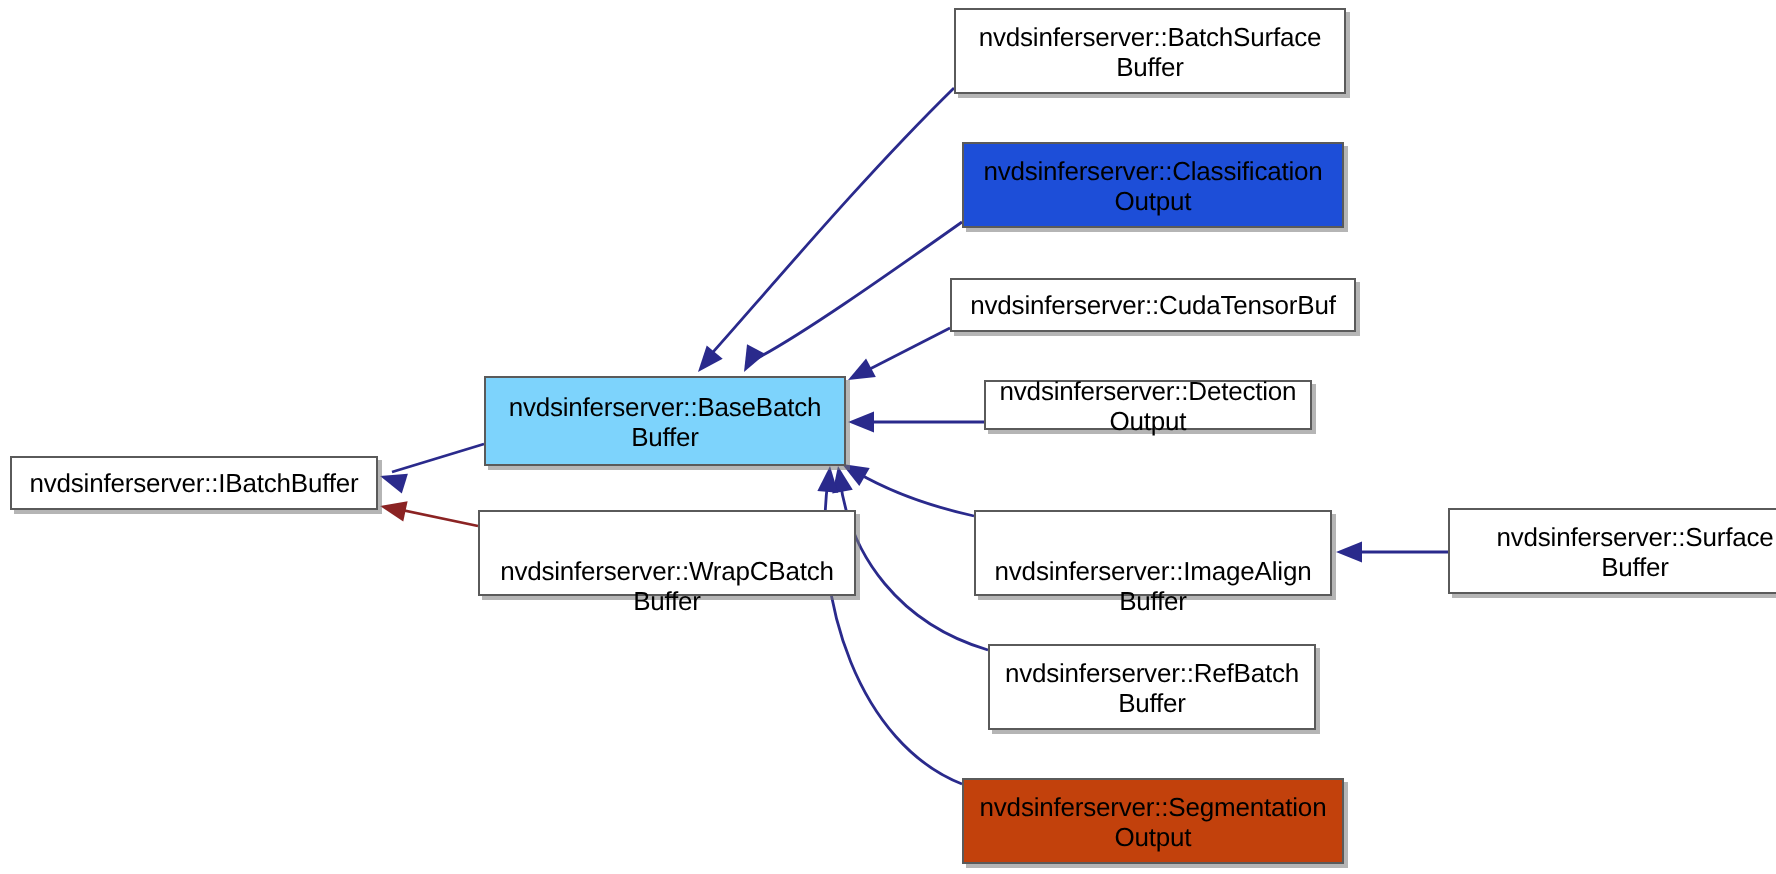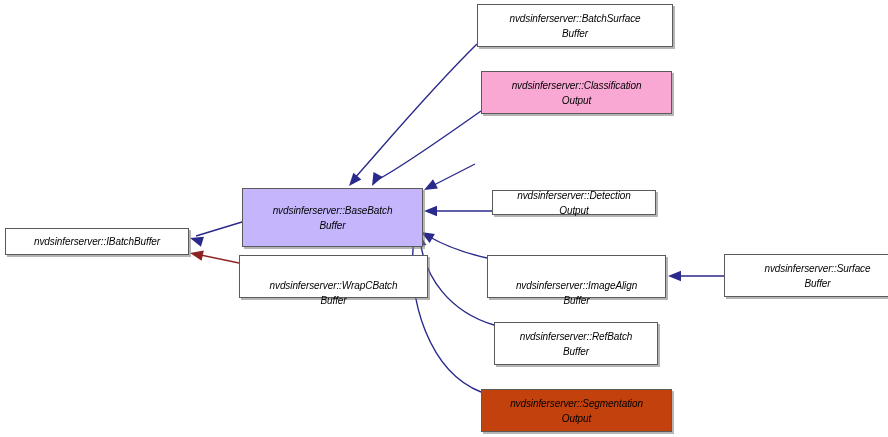--- a/index.html
+++ b/index.html
@@ -30,27 +30,26 @@
     border: 1px solid #5a5a5a;
     box-shadow: 2px 2px 0 0 rgba(120,120,120,0.55);
     display: flex;
     align-items: center;
     justify-content: center;
     text-align: center;
     cursor: pointer;
     z-index: 2;
   }
   .node-label {
-    font-size: 10px;
+    font-size: 13px;
     line-height: 15px;
     color: #000000;
     letter-spacing: -0.1px;
     padding: 0 4px;
     white-space: pre-line;
-    font-style: italic;
   }
 </style>
 </head>
 <body>
 
 <div id="diagram-root" style="width: 888px; height: 437px; background: rgb(255, 255, 255);">
   <svg id="edge-layer" viewBox="0 0 888 437" width="888" height="437" xmlns="http://www.w3.org/2000/svg">
       <g>
         <path d="M 242,222 L 196,236" fill="none" stroke="#2a2a8c" stroke-width="1.4"></path>
         <polygon points="0,0 13,-5.2 13,5.2" fill="#2a2a8c" transform="translate(190,238) rotate(17)"></polygon>
@@ -88,35 +87,38 @@
         <polygon points="0,0 13,-5.2 13,5.2" fill="#2a2a8c" transform="translate(415,233) rotate(95)"></polygon>
       </g>
       <g>
         <path d="M 724,276 L 676,276" fill="none" stroke="#2a2a8c" stroke-width="1.4"></path>
         <polygon points="0,0 13,-5.2 13,5.2" fill="#2a2a8c" transform="translate(668,276) rotate(0)"></polygon>
       </g>
     </svg>
 <div class="node" style="left: 5px; top: 228px; width: 184px; height: 27px; border-color: rgb(90, 90, 90); background: rgb(255, 255, 255);">
       <span class="node-label" style="color: #000000;">nvdsinferserver::IBatchBuffer</span>
     </div>
-    <div class="node" style="left: 242px; top: 188px; width: 181px; height: 59px; border-color: rgb(90, 90, 90); background: #c4b5fd;">
+    <div class="node" style="left: 242px; top: 188px; width: 181px; height: 45px; border-color: rgb(90, 90, 90); background: #7dd3fc;">
       <span class="node-label" style="color: rgb(0, 0, 0);">nvdsinferserver::BaseBatch
 Buffer</span>
     </div>
     <div class="node" style="left: 239px; top: 255px; width: 189px; height: 43px; border-color: rgb(90, 90, 90); background: rgb(255, 255, 255);">
       <span class="node-label" style="color: rgb(0, 0, 0); margin-top: 32px;">nvdsinferserver::WrapCBatch
 Buffer</span>
     </div>
     <div class="node" style="left: 477px; top: 4px; width: 196px; height: 43px; border-color: rgb(90, 90, 90); background: rgb(255, 255, 255);">
       <span class="node-label" style="color: rgb(0, 0, 0);">nvdsinferserver::BatchSurface
 Buffer</span>
     </div>
-    <div class="node" style="left: 481px; top: 71px; width: 191px; height: 43px; border-color: rgb(90, 90, 90); background: #f9a8d4;">
+    <div class="node" style="left: 481px; top: 71px; width: 191px; height: 43px; border-color: rgb(90, 90, 90); background: #1d4ed8;">
       <span class="node-label" style="color: rgb(0, 0, 0);">nvdsinferserver::Classification
 Output</span>
+    </div>
+    <div class="node" style="left: 475px; top: 139px; width: 203px; height: 27px; border-color: rgb(90, 90, 90); background: rgb(255, 255, 255);">
+      <span class="node-label" style="color: rgb(0, 0, 0);">nvdsinferserver::CudaTensorBuf</span>
     </div>
     <div class="node" style="left: 492px; top: 190px; width: 164px; height: 25px; border-color: rgb(90, 90, 90); background: rgb(255, 255, 255);">
       <span class="node-label" style="color: rgb(0, 0, 0);">nvdsinferserver::Detection
 Output</span>
     </div>
     <div class="node" style="left: 487px; top: 255px; width: 179px; height: 43px; border-color: rgb(90, 90, 90); background: rgb(255, 255, 255);">
       <span class="node-label" style="color: rgb(0, 0, 0); margin-top: 32px;">nvdsinferserver::ImageAlign
 Buffer</span>
     </div>
     <div class="node" style="left: 494px; top: 322px; width: 164px; height: 43px; border-color: rgb(90, 90, 90); background: rgb(255, 255, 255);">

